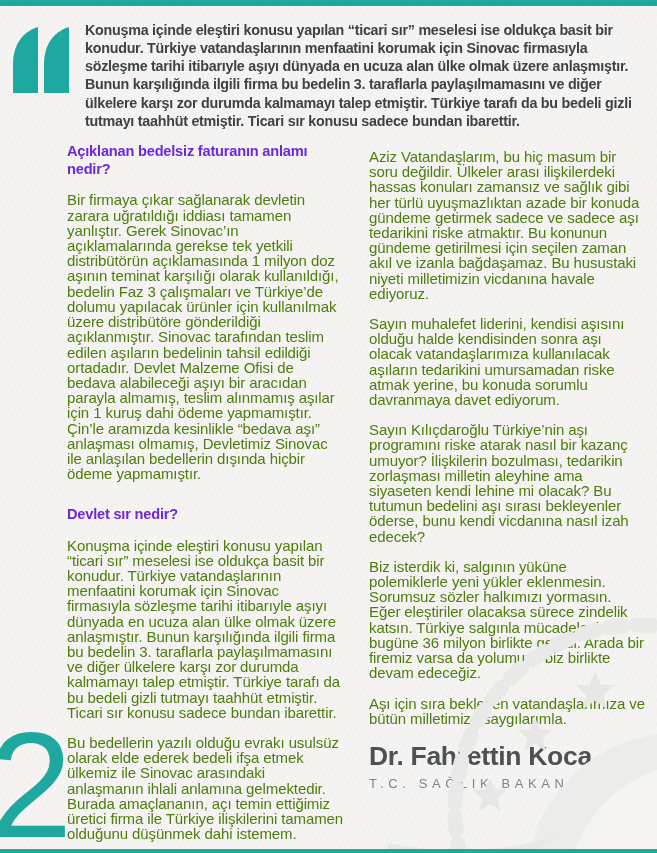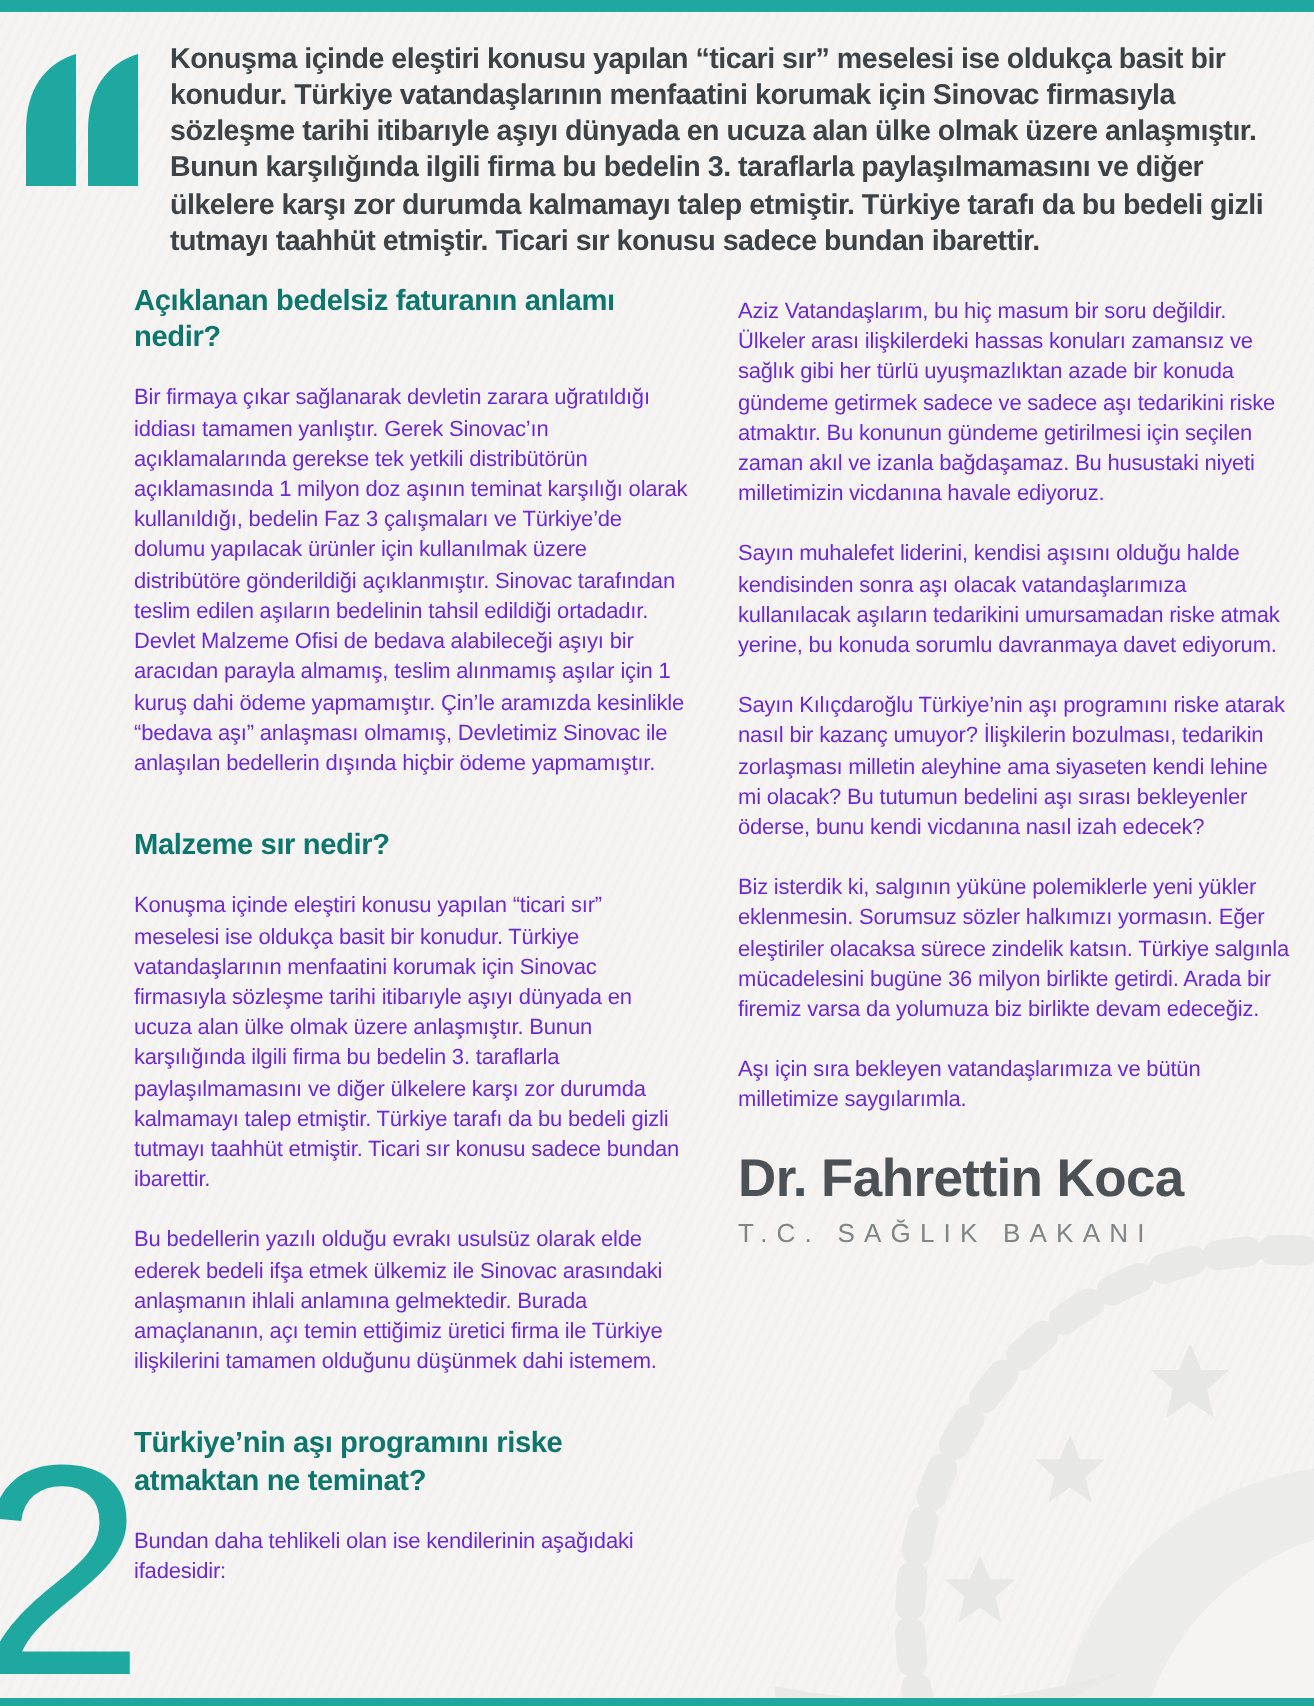--- a/index.html
+++ b/index.html
@@ -22,26 +22,26 @@
     position:absolute;top:21px;left:85px;width:560px;
     font-size:14.3px;font-weight:bold;line-height:1.27;
     letter-spacing:-0.25px;color:#3d4246;
   }
 
   .cols{position:absolute;top:140px;left:67px;width:579px;display:flex;gap:25px;}
   .col{width:277px;}
   .col.right{padding-top:9px;}
 
   .heading{
-    color:#0f766e;font-size:14.6px;font-weight:bold;
+    color:#6d28d9;font-size:14.6px;font-weight:bold;
     letter-spacing:-0.2px;line-height:1.25;margin:24px 0 14px 0;
   }
   .heading.first{margin-top:2px;}
   .body-p{
-    font-size:11px;line-height:15.2px;color:#6d28d9;
+    font-size:15px;line-height:15.2px;color:#4d7c0f;
     letter-spacing:-0.1px;margin:0 0 15px 0;
   }
 
   .signature{margin-top:14px;}
   .sig-name{font-size:26.5px;font-weight:bold;color:#4c5155;letter-spacing:-0.3px;}
   .sig-title{font-size:13px;color:#7f8486;letter-spacing:4.6px;margin-top:4px;white-space:nowrap;}
 
   .page-number{
     position:absolute;left:-11px;top:710px;
     font-size:150px;line-height:1;color:#1fa8a0;font-weight:400;
@@ -64,21 +64,21 @@
   </div>
 
   <div class="intro">Konuşma içinde eleştiri konusu yapılan “ticari sır” meselesi ise oldukça basit bir konudur. Türkiye vatandaşlarının menfaatini korumak için Sinovac firmasıyla sözleşme tarihi itibarıyle aşıyı dünyada en ucuza alan ülke olmak üzere anlaşmıştır. Bunun karşılığında ilgili firma bu bedelin 3. taraflarla paylaşılmamasını ve diğer ülkelere karşı zor durumda kalmamayı talep etmiştir. Türkiye tarafı da bu bedeli gizli tutmayı taahhüt etmiştir. Ticari sır konusu sadece bundan ibarettir.</div>
 
   <div class="cols">
 
     <div class="col left">
       <div class="heading first">Açıklanan bedelsiz faturanın anlamı nedir?</div>
       <p class="body-p">Bir firmaya çıkar sağlanarak devletin zarara uğratıldığı iddiası tamamen yanlıştır. Gerek Sinovac’ın açıklamalarında gerekse tek yetkili distribütörün açıklamasında 1 milyon doz aşının teminat karşılığı olarak kullanıldığı, bedelin Faz 3 çalışmaları ve Türkiye’de dolumu yapılacak ürünler için kullanılmak üzere distribütöre gönderildiği açıklanmıştır. Sinovac tarafından teslim edilen aşıların bedelinin tahsil edildiği ortadadır. Devlet Malzeme Ofisi de bedava alabileceği aşıyı bir aracıdan parayla almamış, teslim alınmamış aşılar için 1 kuruş dahi ödeme yapmamıştır. Çin’le aramızda kesinlikle “bedava aşı” anlaşması olmamış, Devletimiz Sinovac ile anlaşılan bedellerin dışında hiçbir ödeme yapmamıştır.</p>
 
-      <div class="heading">Malzeme sır nedir?</div>
+      <div class="heading">Devlet sır nedir?</div>
       <p class="body-p">Konuşma içinde eleştiri konusu yapılan “ticari sır” meselesi ise oldukça basit bir konudur. Türkiye vatandaşlarının menfaatini korumak için Sinovac firmasıyla sözleşme tarihi itibarıyle aşıyı dünyada en ucuza alan ülke olmak üzere anlaşmıştır. Bunun karşılığında ilgili firma bu bedelin 3. taraflarla paylaşılmamasını ve diğer ülkelere karşı zor durumda kalmamayı talep etmiştir. Türkiye tarafı da bu bedeli gizli tutmayı taahhüt etmiştir. Ticari sır konusu sadece bundan ibarettir.</p>
       <p class="body-p">Bu bedellerin yazılı olduğu evrakı usulsüz olarak elde ederek bedeli ifşa etmek ülkemiz ile Sinovac arasındaki anlaşmanın ihlali anlamına gelmektedir. Burada amaçlananın, açı temin ettiğimiz üretici firma ile Türkiye ilişkilerini tamamen olduğunu düşünmek dahi istemem.</p>
 
       <div class="heading">Türkiye’nin aşı programını riske atmaktan ne teminat?</div>
       <p class="body-p">Bundan daha tehlikeli olan ise kendilerinin aşağıdaki ifadesidir:</p>
 
     </div>
 
     <div class="col right">
       <p class="body-p">Aziz Vatandaşlarım, bu hiç masum bir soru değildir. Ülkeler arası ilişkilerdeki hassas konuları zamansız ve sağlık gibi her türlü uyuşmazlıktan azade bir konuda gündeme getirmek sadece ve sadece aşı tedarikini riske atmaktır. Bu konunun gündeme getirilmesi için seçilen zaman akıl ve izanla bağdaşamaz. Bu husustaki niyeti milletimizin vicdanına havale ediyoruz.</p>

